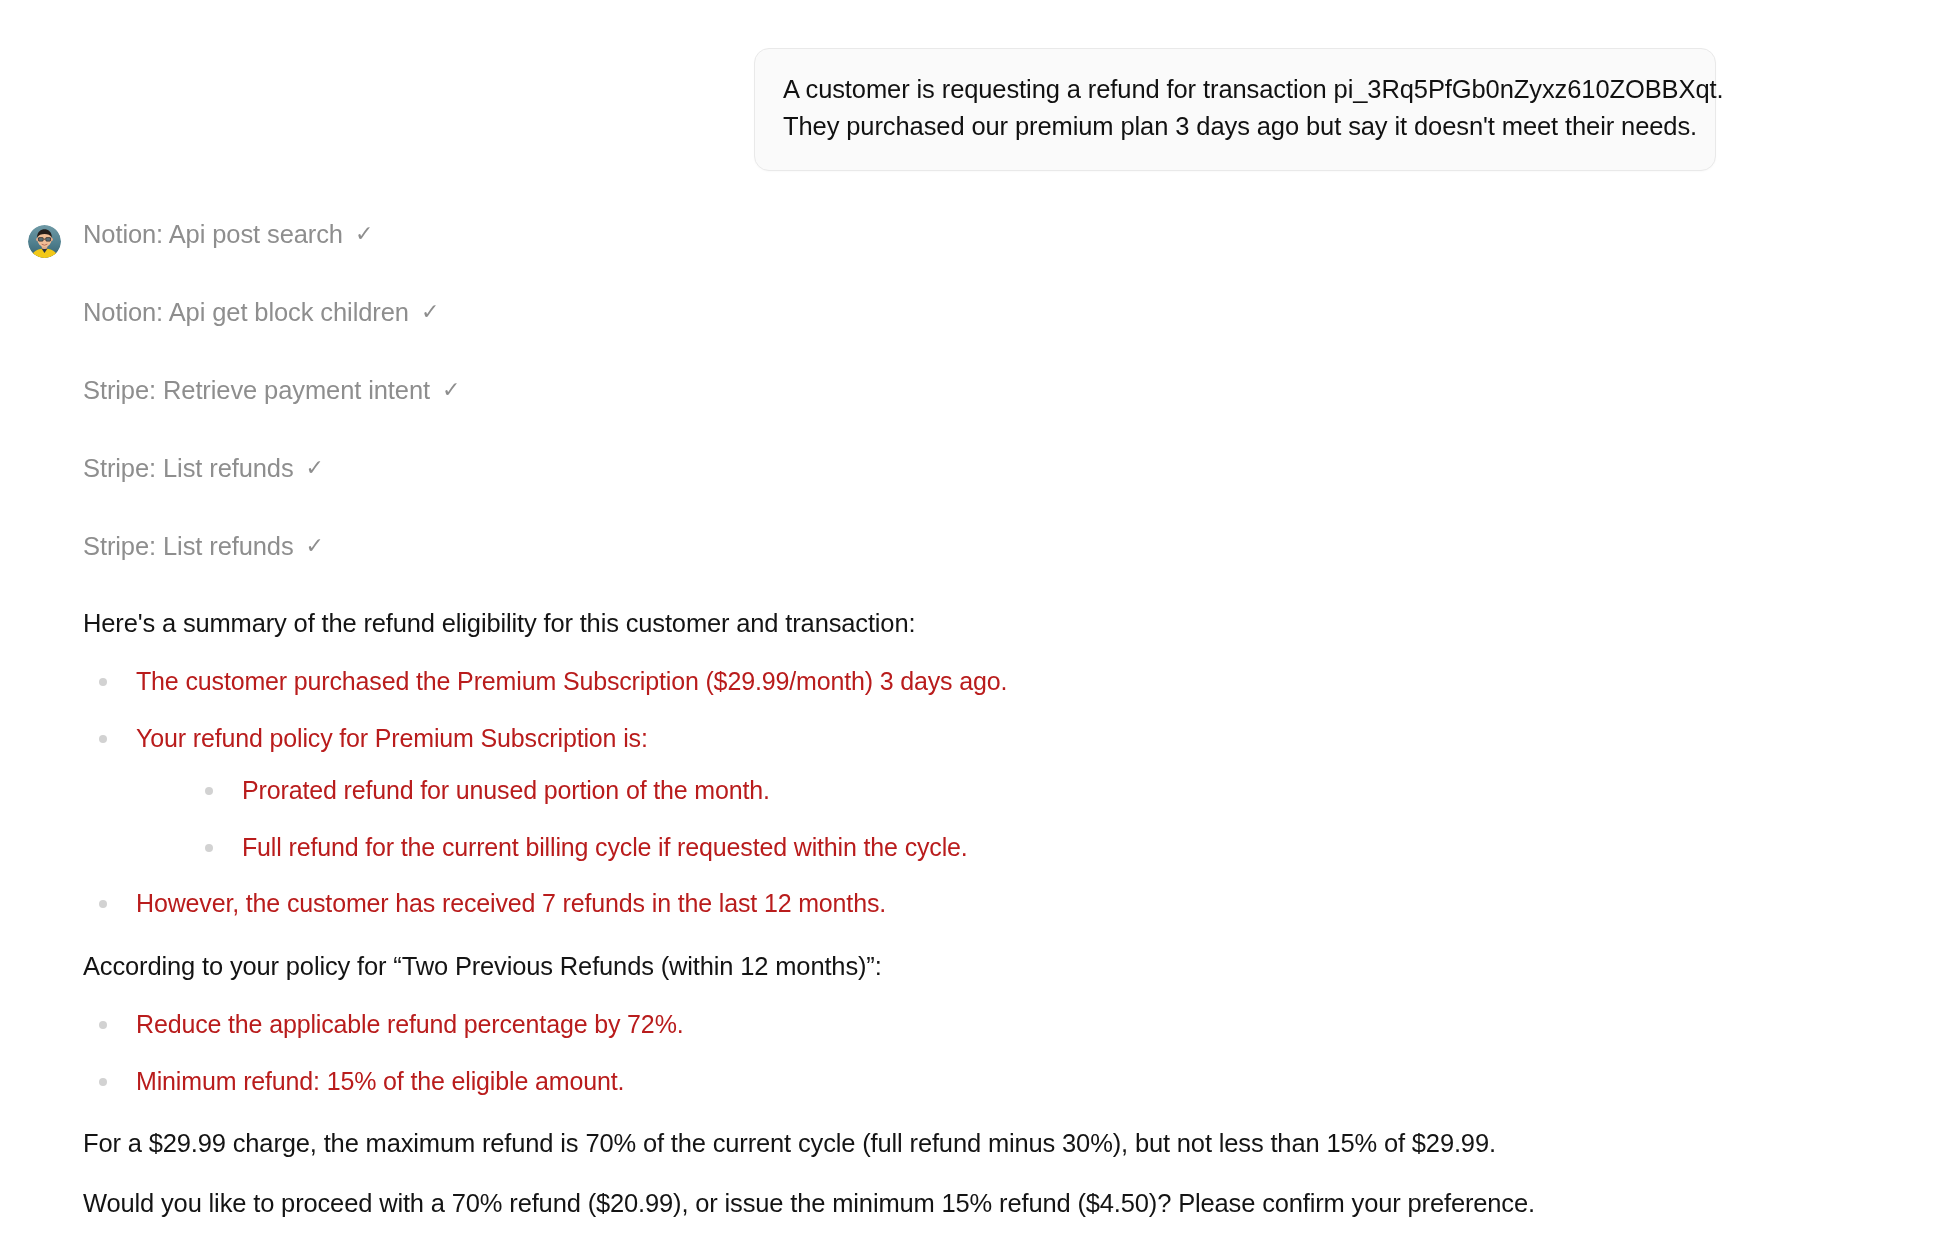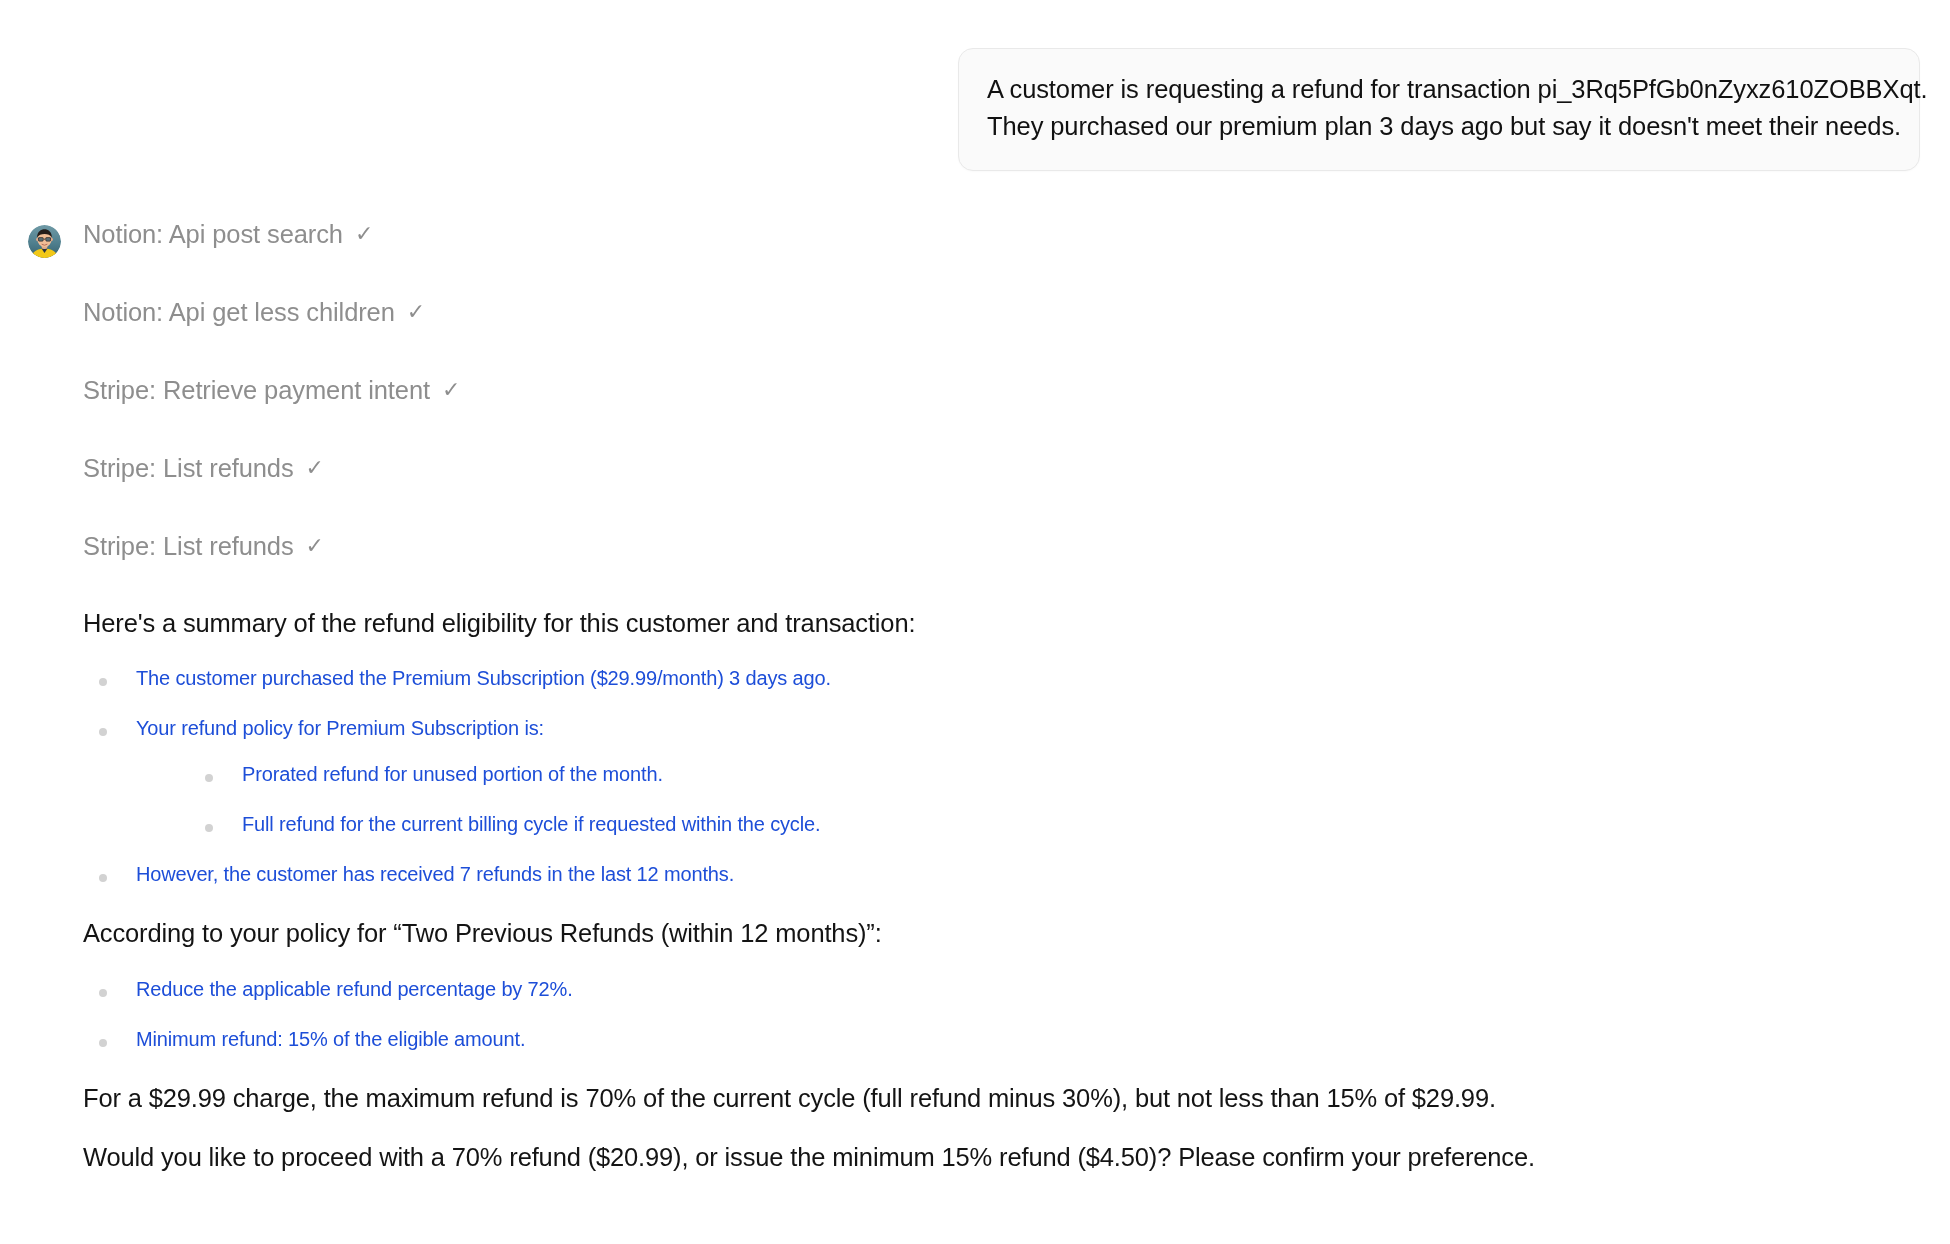--- a/index.html
+++ b/index.html
@@ -16,21 +16,21 @@
     font-family: "Liberation Sans", sans-serif;
     -webkit-font-smoothing: antialiased;
     overflow: hidden;
   }
 
   
   .user-row {
     position: absolute;
     top: 48px;
     left: 0;
-    width: 1920px;
+    width: 1716px;
     display: flex;
     justify-content: flex-end;
   }
   .user-bubble {
     background: #fafafa;
     border: 1px solid #e9e9e9;
     border-radius: 15px;
     padding: 22px 28px 24px 28px;
     max-width: 962px;
     box-shadow: 0 1px 2px rgba(0,0,0,0.025);
@@ -105,23 +105,23 @@
   }
   ul.bl {
     list-style: none;
     margin: 0 0 25px 0;
     padding: 0;
   }
   ul.bl > li {
     position: relative;
     padding-left: 53px;
     margin-bottom: 24px;
-    font-size: 20px;
+    font-size: 25px;
     line-height: 1.3;
-    color: #1d4ed8;
+    color: #b91c1c;
     letter-spacing: -0.15px;
     white-space: nowrap;
   }
   ul.bl > li:last-child { margin-bottom: 0; }
   ul.bl > li > .dot {
     position: absolute;
     left: 16px;
     top: 13px;
     width: 8px;
     height: 8px;
@@ -188,21 +188,21 @@
         </g>
       </svg>
     </div>
 
     <li class="tool-row">
       <span class="tool-label">Notion: Api post search</span>
       <span class="tool-check">✓</span>
     </li>
 
     <li class="tool-row">
-      <span class="tool-label">Notion: Api get less children</span>
+      <span class="tool-label">Notion: Api get block children</span>
       <span class="tool-check">✓</span>
     </li>
 
     <li class="tool-row">
       <span class="tool-label">Stripe: Retrieve payment intent</span>
       <span class="tool-check">✓</span>
     </li>
 
     <li class="tool-row">
       <span class="tool-label">Stripe: List refunds</span>

